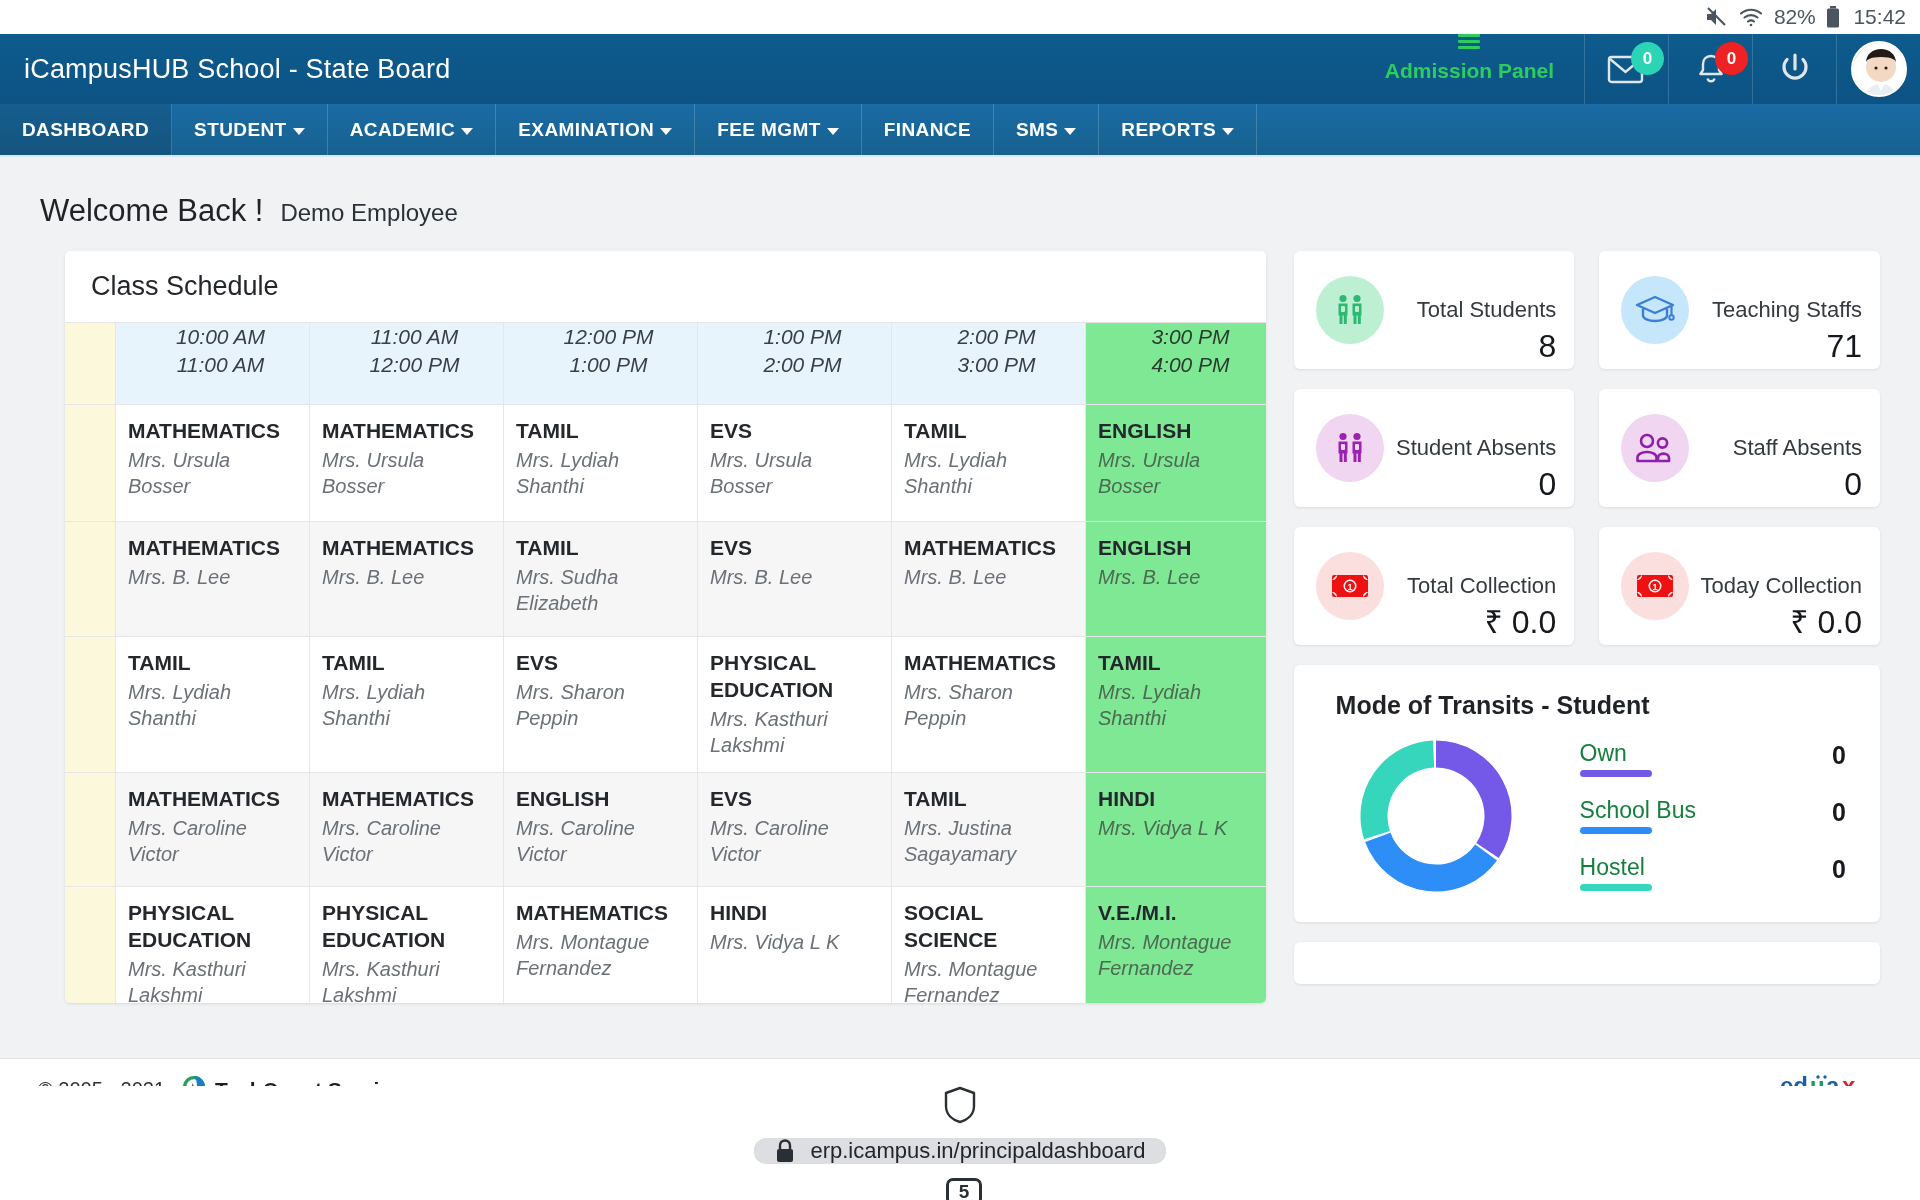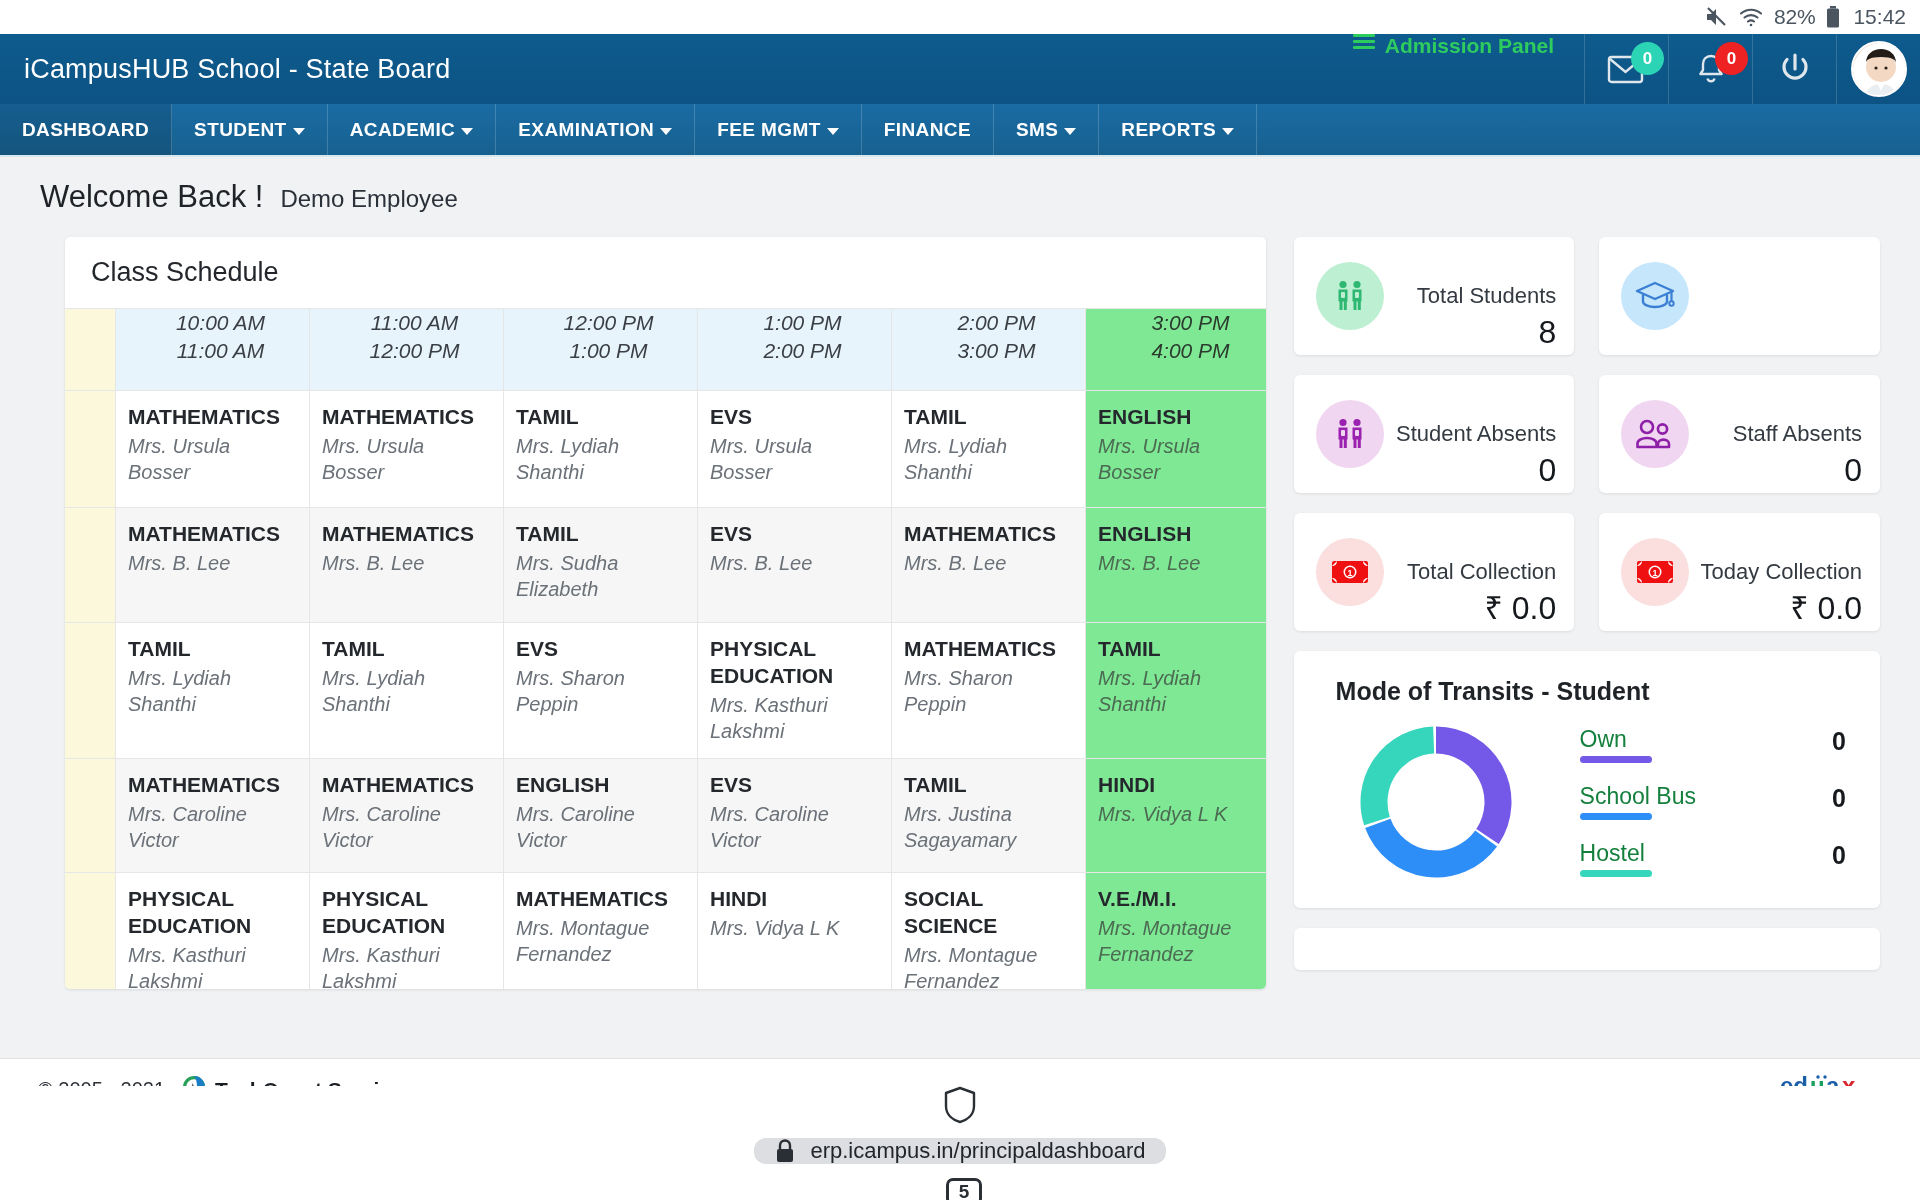--- a/index.html
+++ b/index.html
@@ -31,24 +31,25 @@
     background: #0f5c8c;
     background: linear-gradient(180deg, #0e5b8d 0%, #0c5384 100%);
     display: flex; align-items: center; position: relative;
   }
   .brand {
     color: #ffffff; font-size: 27px; font-weight: 400;
     padding-left: 24px; letter-spacing: 0.2px; flex: 0 0 auto;
   }
   .hdr-spacer { flex: 1 1 auto; }
   .admission {
-    display: flex; gap: 10px;
+    display: flex; align-items: center; gap: 10px;
     color: #2ecc5e; font-size: 21px; font-weight: bold;
     padding: 0 30px 0 10px;
     height: 70px;
+    flex-direction: column;
   }
   .adm-lines { display: flex; flex-direction: column; gap: 3px; width: 22px; }
   .adm-lines i { display: block; height: 3px; background: #2ecc5e; border-radius: 1px; }
   .adm-lines i:nth-child(1) { width: 22px; }
   .adm-lines i:nth-child(2) { width: 22px; }
   .adm-lines i:nth-child(3) { width: 22px; }
 
   .hdr-btn {
     width: 84px; height: 70px;
     display: flex; align-items: center; justify-content: center;
@@ -97,21 +98,21 @@
     border-left: 6px solid transparent;
     border-right: 6px solid transparent;
     border-top: 7px solid #ffffff;
   }
   .nav-rest { flex: 1 1 auto; }
 
   
   .content { padding: 0; background: #f1f2f4; height: 893px; position: relative; }
   .welcome {
     display: flex; align-items: baseline; gap: 17px;
-    padding: 22px 0 22px 40px;
+    padding: 36px 0 22px 40px;
   }
   .welcome .w1 { font-size: 31px; color: #1f2328; }
   .welcome .w2 { font-size: 24px; color: #2b3138; }
 
   .cols { display: flex; gap: 0; padding: 0 40px 0 42px; align-items: flex-start; }
 
   
   .sched-card {
     width: 1208px; background: #ffffff;
     border-radius: 5px; box-shadow: 0 1px 3px rgba(0,0,0,0.10);
@@ -558,20 +559,24 @@
 
           <div class="statcard">
             <div class="iconcirc" style="background:#c6e6fb">
               <svg width="42" height="36" viewBox="0 0 42 36">
                 <path d="M21 5 L39 13 L21 21 L3 13 Z" fill="none" stroke="#3b7fd4" stroke-width="2.4" stroke-linejoin="round"></path>
                 <path d="M9 16.5v7c0 3 5.5 5.5 12 5.5s12-2.5 12-5.5v-7" fill="none" stroke="#3b7fd4" stroke-width="2.4"></path>
                 <path d="M37.5 14v9" stroke="#3b7fd4" stroke-width="2.2" stroke-linecap="round"></path>
                 <circle cx="37.5" cy="25.5" r="2.2" fill="none" stroke="#3b7fd4" stroke-width="2"></circle>
               </svg>
             </div>
+            <div class="stxt">
+              <div class="slabel">Teaching Staffs</div>
+              <div class="svalue">71</div>
+            </div>
           </div>
 
           <div class="statcard">
             <div class="iconcirc" style="background:#f0d6f0">
               <svg width="40" height="40" viewBox="0 0 40 40">
                 <circle cx="13" cy="8.5" r="3.6" fill="#9b21b0"></circle>
                 <circle cx="27" cy="8.5" r="3.6" fill="#9b21b0"></circle>
                 <path d="M8.5 13.5h9v12h-9z" fill="#9b21b0"></path>
                 <path d="M22.5 13.5h9v12h-9z" fill="#9b21b0"></path>
                 <rect x="11" y="16" width="4" height="6" rx="1" fill="#f0d6f0"></rect>

